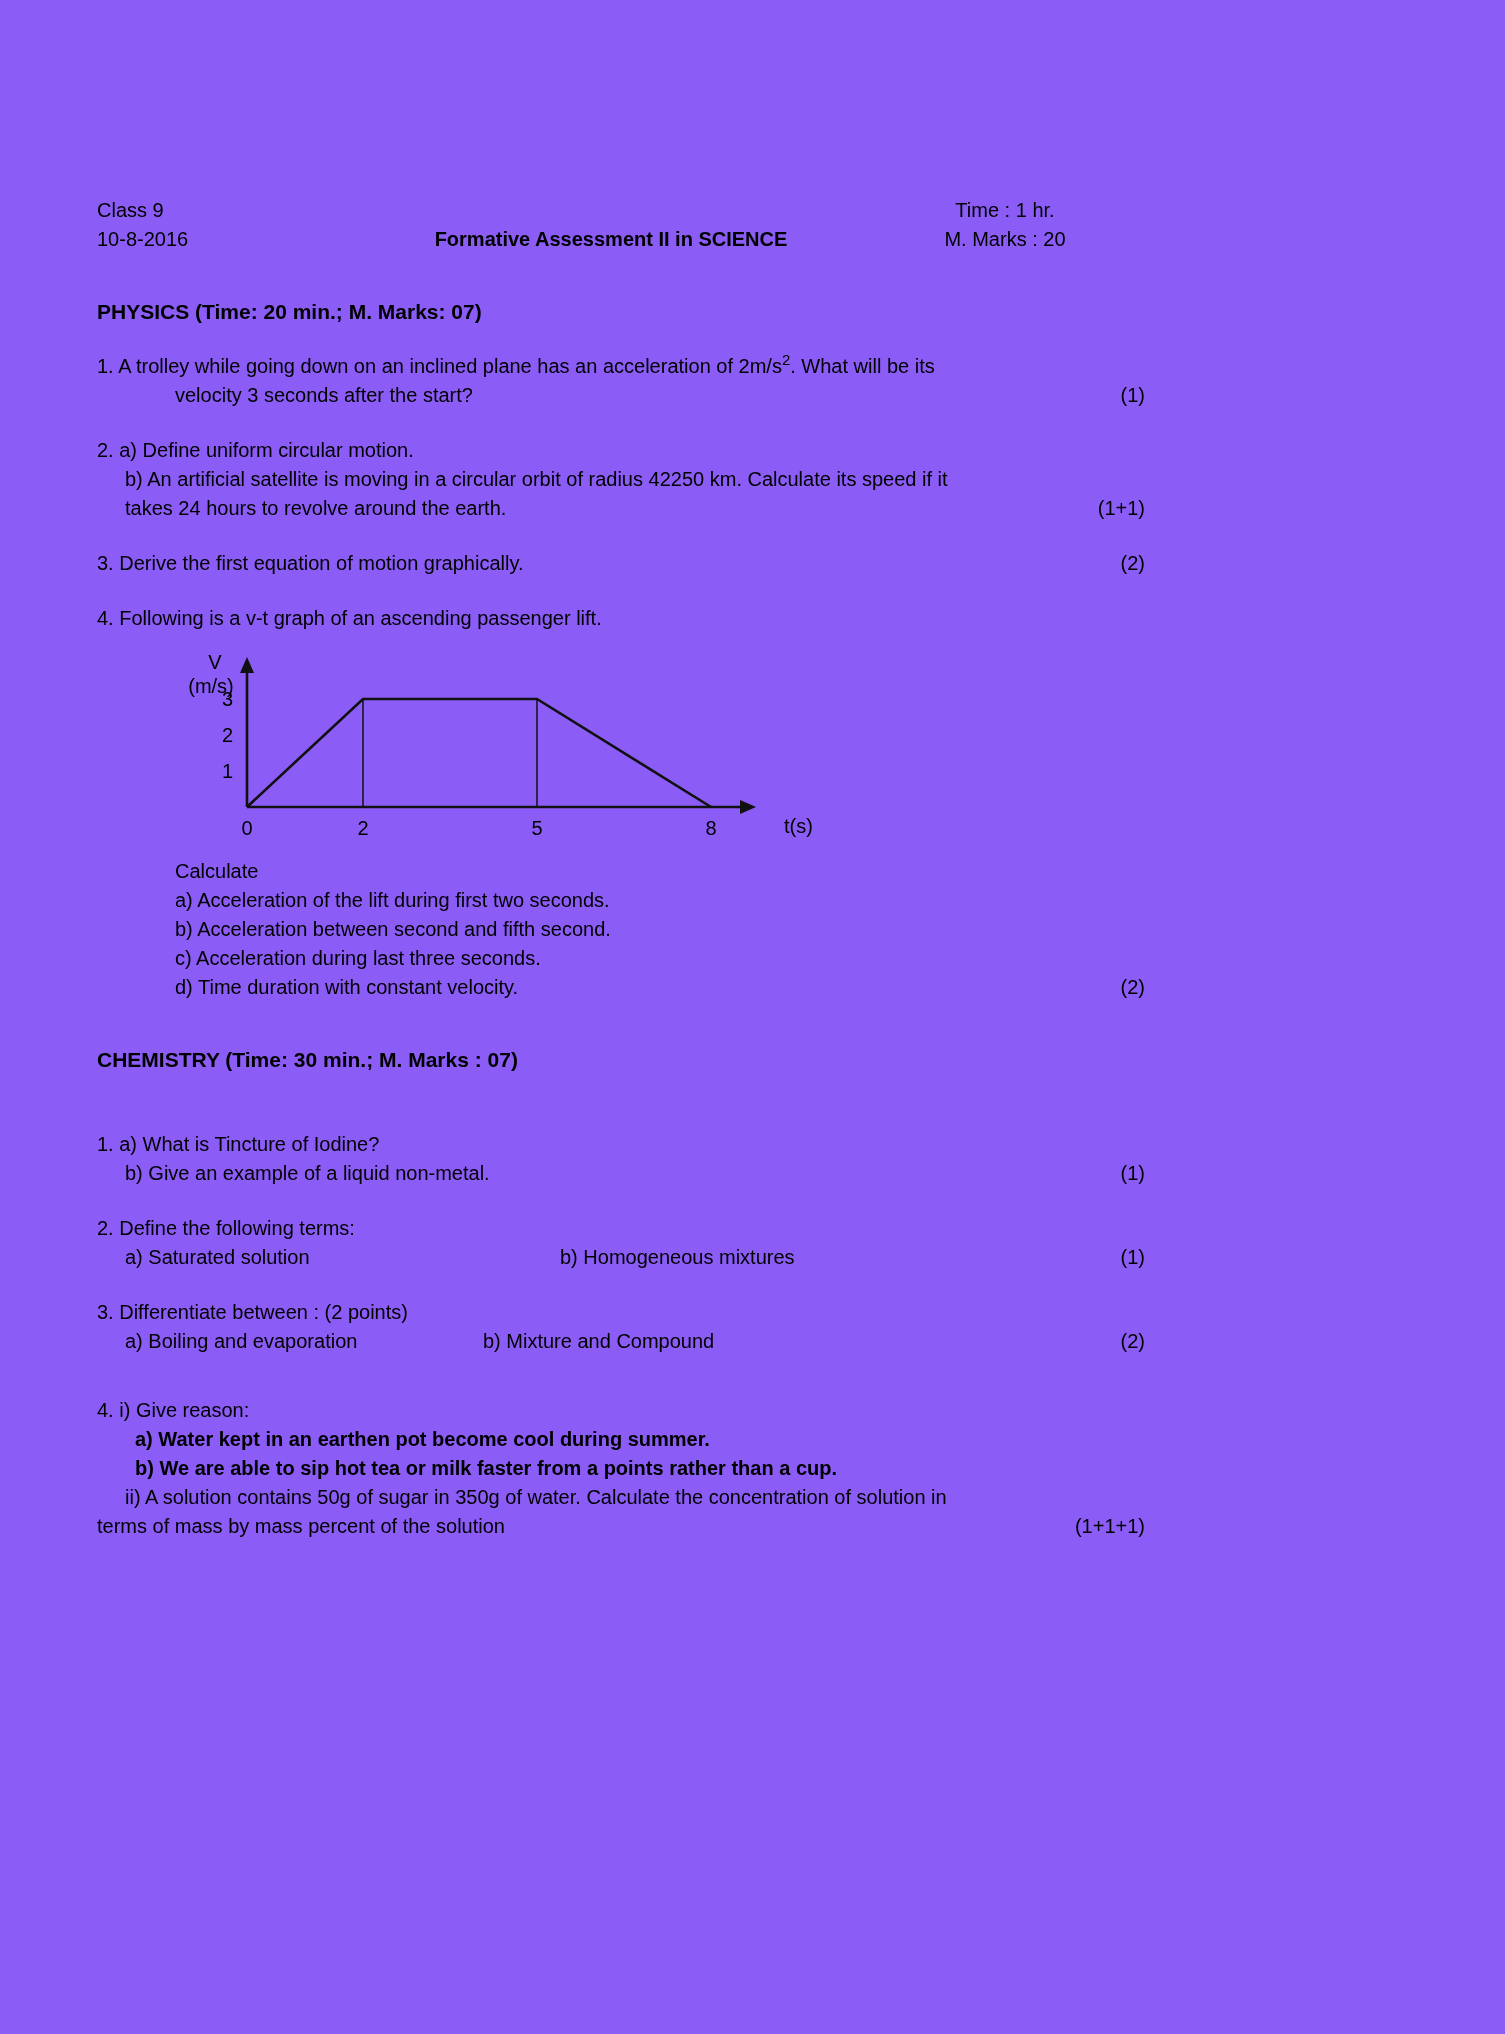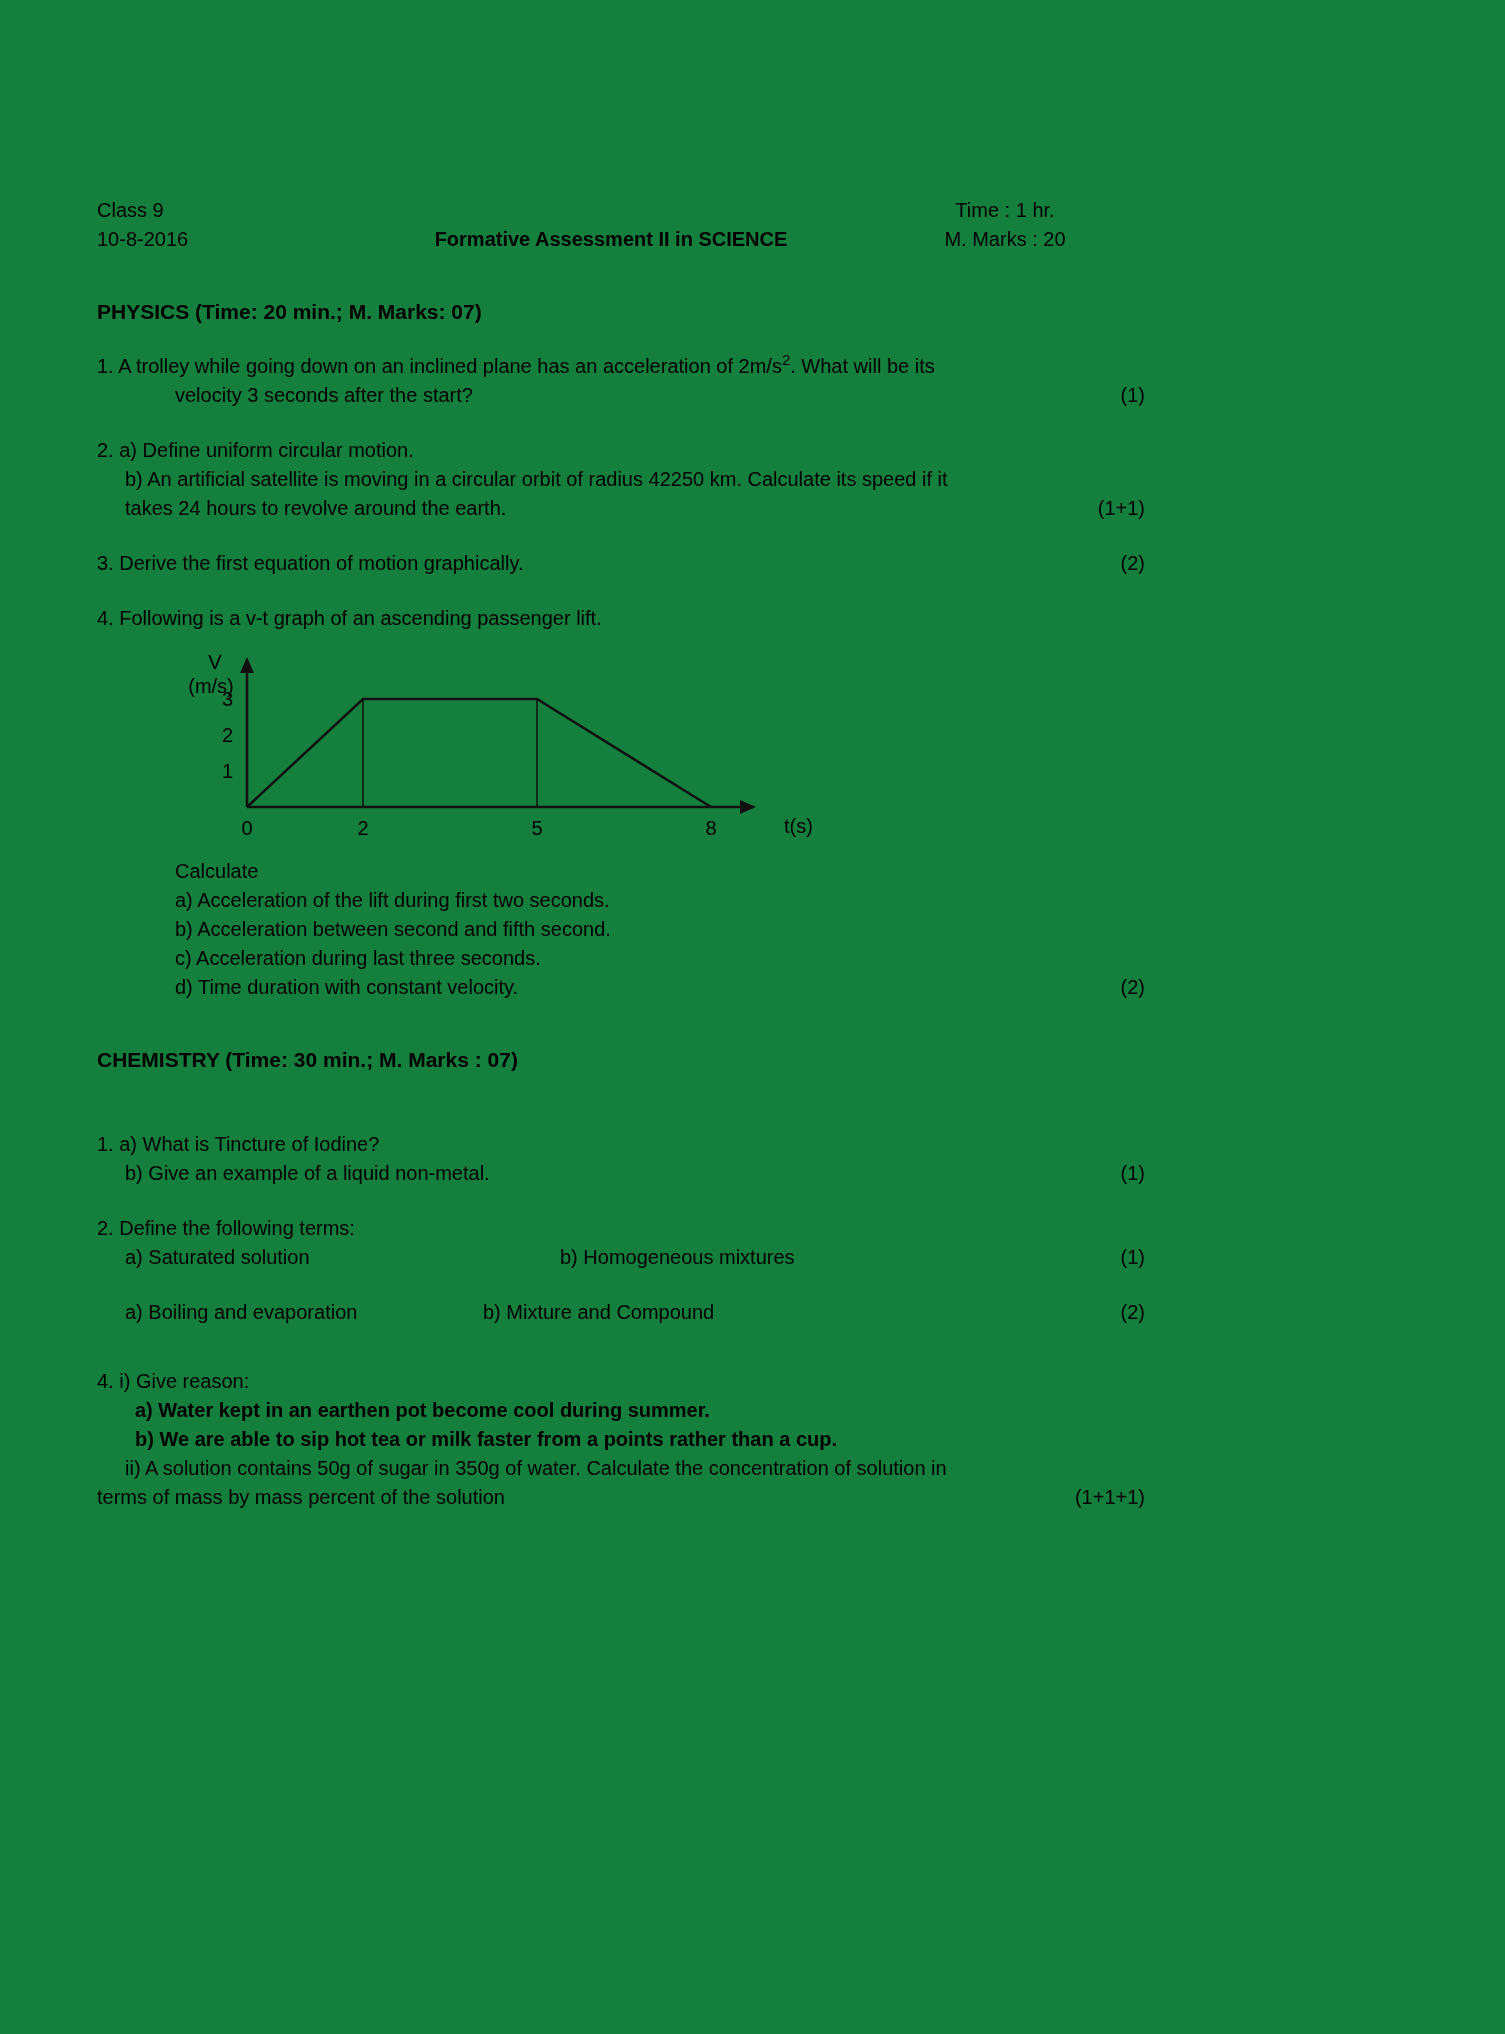--- a/index.html
+++ b/index.html
@@ -1,20 +1,20 @@
 <!DOCTYPE html>
 <html><head>
 <meta charset="utf-8">
 <style>
   html, body { margin: 0; padding: 0; background: #9a9a9a; }
   .page {
     width: 1505px;
     height: 2034px;
     margin: 0 auto;
-    background: #15803d;
+    background: #8b5cf6;
     color: #000000;
     font-family: "Liberation Sans", sans-serif;
     font-size: 20px;
     line-height: 29px;
     padding: 196px 0 0 97px;
     box-sizing: border-box;
     overflow: hidden;
   }
   .content { width: 1048px; }
 
@@ -159,20 +159,23 @@
       </div>
       <div class="line">
         <span class="ind-a col-435">a) Saturated solution</span>
         <span>b) Homogeneous mixtures</span>
         <span class="marks">(1)</span>
       </div>
     </div>
 
     <div class="question">
       <div class="line">
+        <span>3. Differentiate between : (2 points)</span>
+      </div>
+      <div class="line">
         <span class="ind-a col-358">a) Boiling and evaporation</span>
         <span>b) Mixture and Compound</span>
         <span class="marks">(2)</span>
       </div>
     </div>
 
     <div class="question gap-md">
       <div class="line">
         <span>4. i) Give reason:</span>
       </div>

